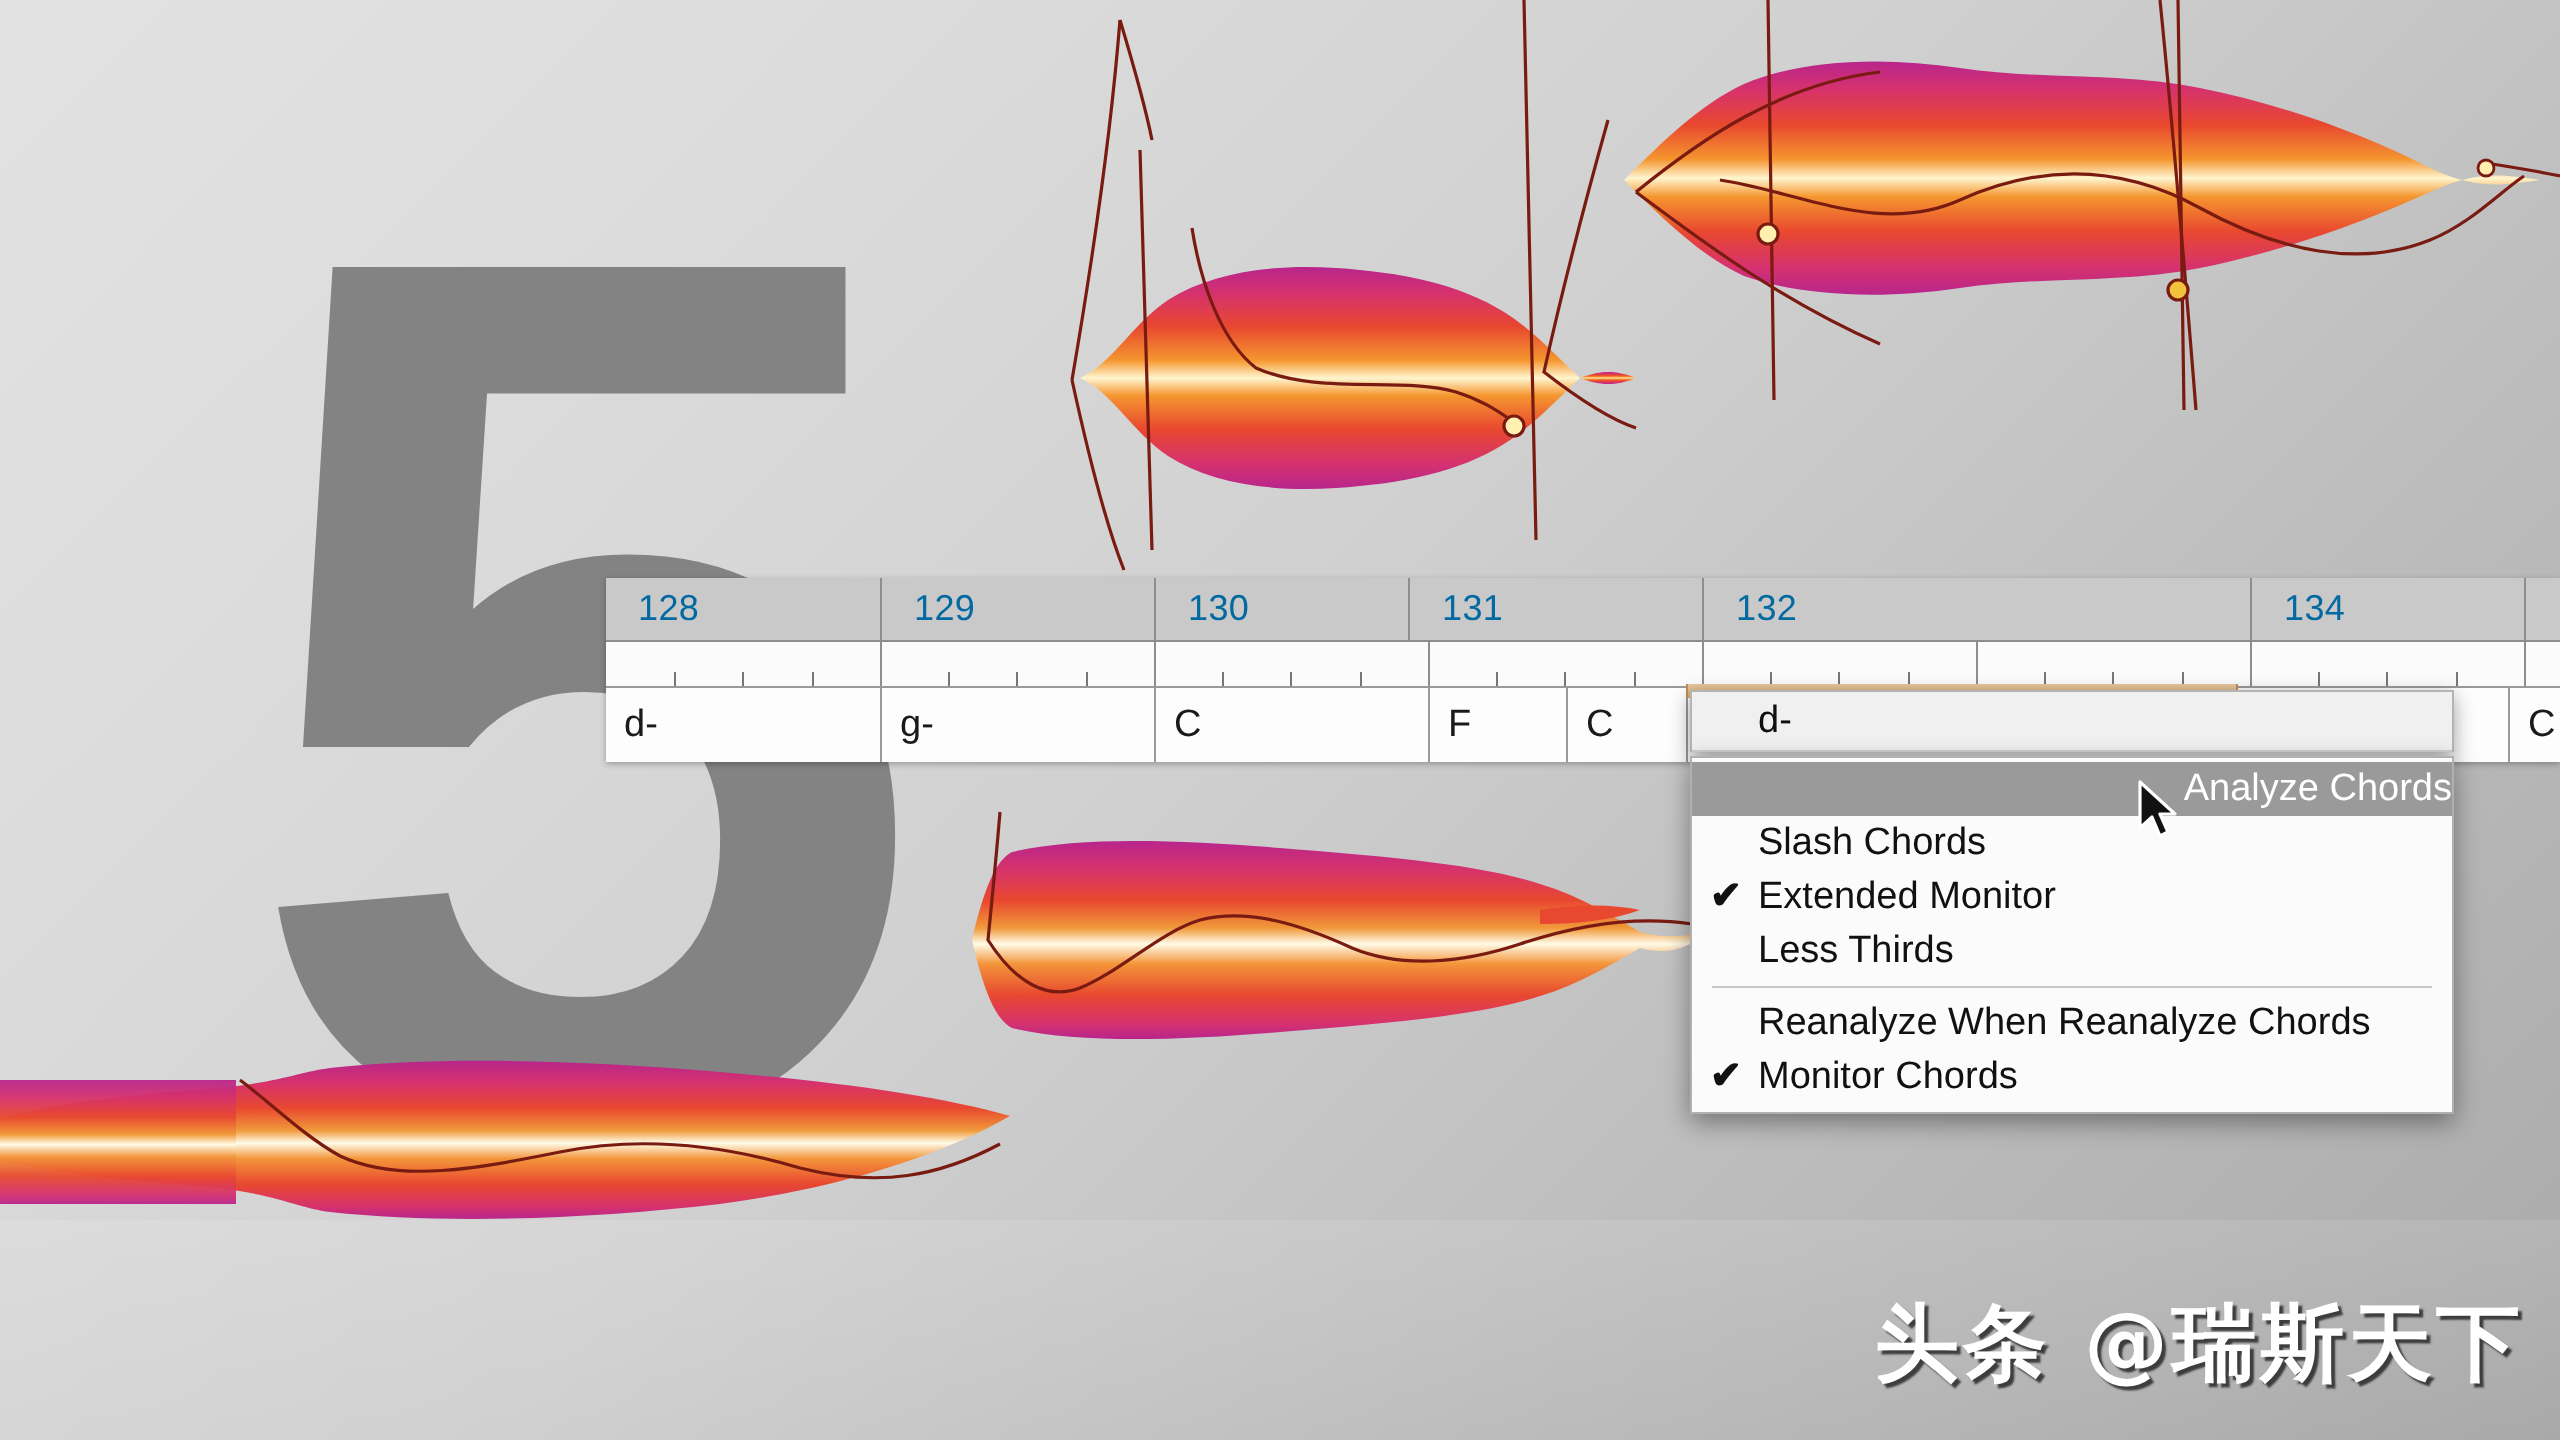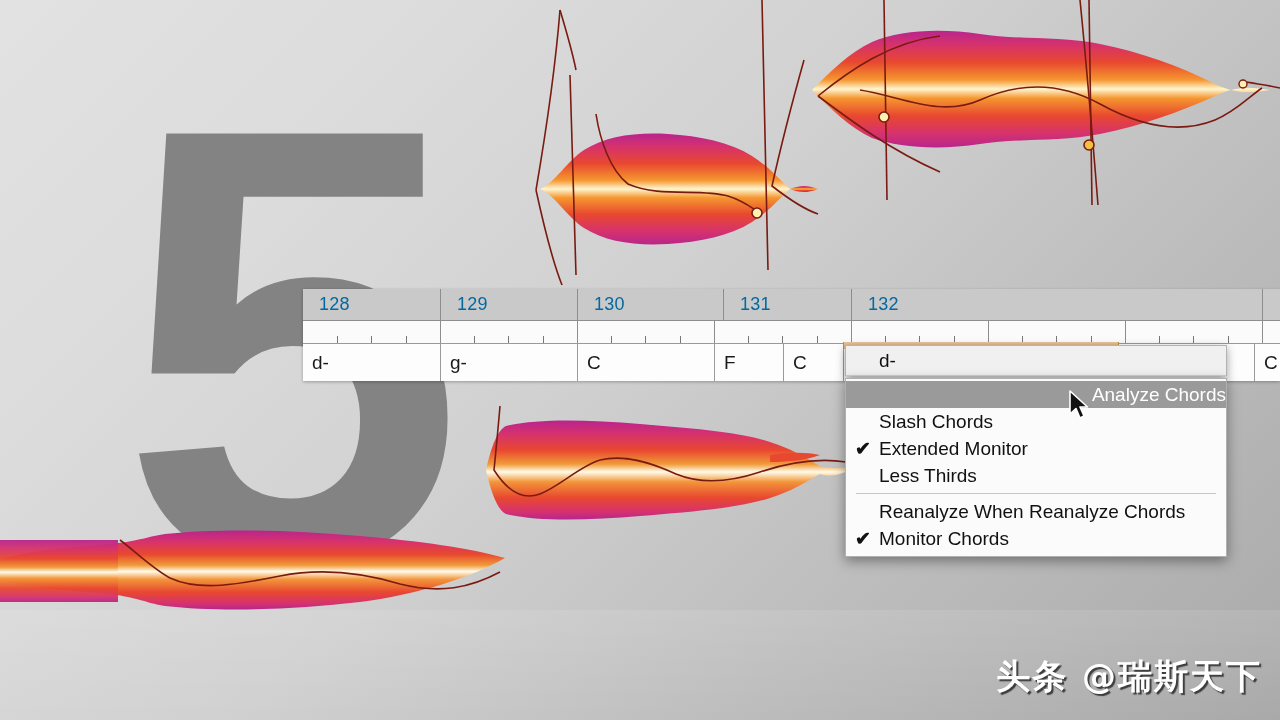--- a/index.html
+++ b/index.html
@@ -196,21 +196,21 @@
     width: 22px;
     height: 32px;
     pointer-events: none;
   }
 
   
   #watermark {
     position: absolute;
     right: 18px;
     bottom: 20px;
-    font-size: 34px;
+    font-size: 42px;
     font-weight: bold;
     color: #ffffff;
     text-shadow: 2px 2px 1px rgba(40,40,40,0.85);
     letter-spacing: 2px;
     font-family: "DejaVu Sans", sans-serif;
   }
 </style>
 </head>
 <body>
 
@@ -327,22 +327,23 @@
   </svg>
 
   <div id="floor-reflection"></div>
 
   <div id="chord-track">
 
     <div class="ruler-row">
       <div class="bar-head" style="left:0px;width:137px;border-left:none;">128</div>
       <div class="bar-head" style="left:137px;width:137px;">129</div>
       <div class="bar-head" style="left:274px;width:137px;">130</div>
-      <div class="bar-head" style="left:420px;width:137px;">131</div>
+      <div class="bar-head" style="left:401px;width:137px;">131</div>
       <div class="bar-head" style="left:548px;width:137px;">132</div>
+      <div class="bar-head" style="left:822px;width:137px;">134</div>
       <div class="bar-head" style="left:959px;width:137px;">13</div>
     </div>
 
     <div class="tick-row">
       <div class="tick-major" style="left:137px;"></div>
       <div class="tick-major" style="left:274px;"></div>
       <div class="tick-major" style="left:411px;"></div>
       <div class="tick-major" style="left:548px;"></div>
       <div class="tick-major" style="left:685px;"></div>
       <div class="tick-major" style="left:822px;"></div>

